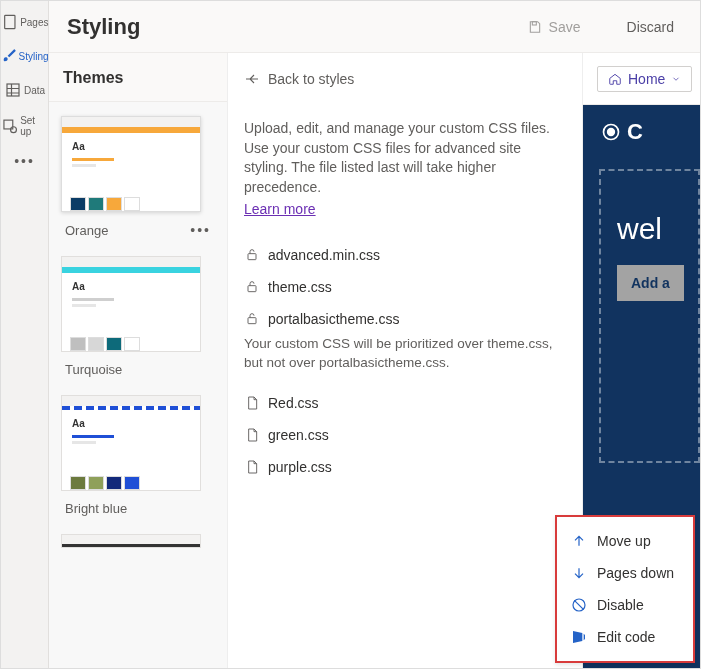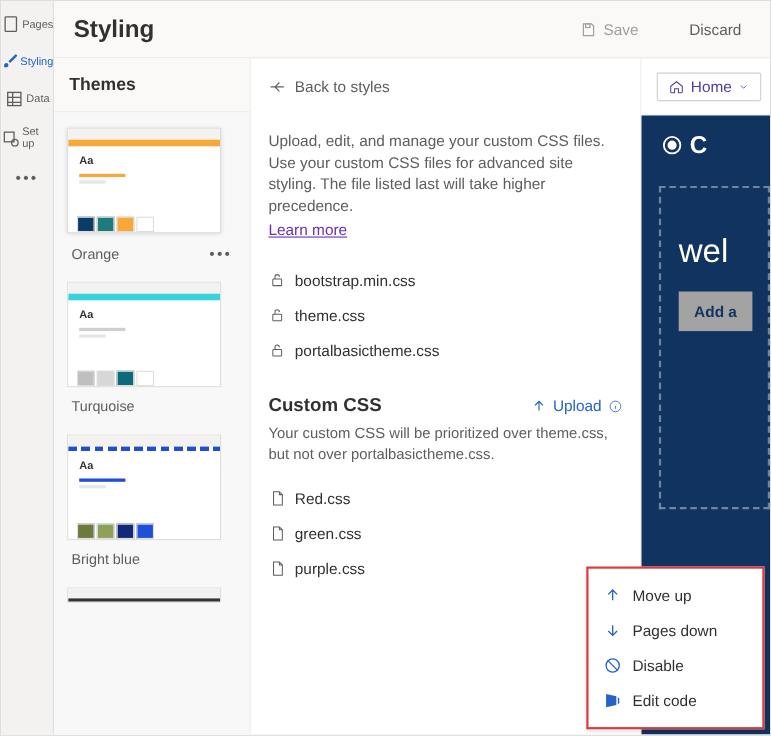--- a/index.html
+++ b/index.html
@@ -60,21 +60,21 @@
   .home-pill { display: flex; align-items: center; gap: 6px; border: 1px solid #d2d0ce; border-radius: 2px; padding: 4px 10px; color: #4b3fa7; font-size: 14px; cursor: pointer; }
   .home-pill svg { width: 14px; height: 14px; }
   .preview-hero { flex: 1; background: #11335f; color: #fff; display: flex; flex-direction: column; }
   .hero-brand { display: flex; align-items: center; gap: 6px; padding: 14px 0 12px 18px; font-size: 22px; font-weight: 600; }
   .hero-brand svg { width: 20px; height: 20px; }
   .hero-inner { border: 2px dashed rgba(255,255,255,.4); margin: 12px 0 0 16px; padding: 40px 0 160px 16px; }
   .hero-inner h2 { font-size: 30px; font-weight: 400; line-height: 1.2; }
   .cta { margin-top: 18px; background: #a3a3a3; color: #11335f; font-weight: 600; display: inline-block; padding: 10px 14px; font-size: 14px; }
 
   
-  .context-menu { position: absolute; right: 6px; bottom: 6px; width: 162px; background: #fff; border: 2px solid #d83b3b; padding: 8px 0; box-shadow: 0 2px 4px rgba(0,0,0,.1); }
+  .context-menu { position: absolute; right: 6px; bottom: 6px; width: 140px; background: #fff; border: 2px solid #d83b3b; padding: 8px 0; box-shadow: 0 2px 4px rgba(0,0,0,.1); }
   .cm-item { display: flex; align-items: center; gap: 10px; padding: 8px 14px; font-size: 14px; color: #323130; cursor: pointer; }
   .cm-item svg { width: 16px; height: 16px; color: #2563c7; }
 </style>
 </head>
 <body>
 
 <div class="rail">
   <div class="rail-item">
     <svg viewBox="0 0 24 24" fill="none" stroke="currentColor" stroke-width="1.6">
         <rect x="5" y="3" width="14" height="18" rx="1"></rect>
@@ -213,51 +213,38 @@
       </div>
       <p class="desc">Upload, edit, and manage your custom CSS files. Use your custom CSS files for advanced site styling. The file listed last will take higher precedence.</p>
       <a class="learn">Learn more</a>
 
       <div id="system-files">
           <div class="file-item">
             <svg viewBox="0 0 24 24" fill="none" stroke="currentColor" stroke-width="1.4">
               <rect x="6" y="10" width="12" height="9" rx="1"></rect>
               <path d="M9 10V7a3 3 0 0 1 6 0"></path>
             </svg>
-            <span>bootstrap.min.css</span>
+            <span>advanced.min.css</span>
           </div>
           <div class="file-item">
             <svg viewBox="0 0 24 24" fill="none" stroke="currentColor" stroke-width="1.4">
               <rect x="6" y="10" width="12" height="9" rx="1"></rect>
               <path d="M9 10V7a3 3 0 0 1 6 0"></path>
             </svg>
             <span>theme.css</span>
           </div>
           <div class="file-item">
             <svg viewBox="0 0 24 24" fill="none" stroke="currentColor" stroke-width="1.4">
               <rect x="6" y="10" width="12" height="9" rx="1"></rect>
               <path d="M9 10V7a3 3 0 0 1 6 0"></path>
             </svg>
             <span>portalbasictheme.css</span>
           </div>
         </div>
 
-      <div class="section-head">
-        <h2>Custom CSS</h2>
-        <div class="upload-link">
-          <svg viewBox="0 0 24 24" fill="none" stroke="currentColor" stroke-width="1.8">
-              <path d="M12 19V5M6 11l6-6 6 6"></path>
-            </svg>
-          <span>Upload</span>
-          <svg viewBox="0 0 24 24" fill="none" stroke="currentColor" stroke-width="1.4" style="width:13px;height:13px;">
-              <circle cx="12" cy="12" r="9"></circle>
-              <path d="M12 8v.01M12 11v5"></path>
-            </svg>
-        </div>
-      </div>
       <p class="section-note">Your custom CSS will be prioritized over theme.css, but not over portalbasictheme.css.</p>
 
       <div id="custom-files">
           <div class="file-item">
             <svg viewBox="0 0 24 24" fill="none" stroke="currentColor" stroke-width="1.4">
               <path d="M7 3h8l4 4v14H7z"></path>
               <path d="M15 3v4h4"></path>
             </svg>
             <span>Red.css</span>
           </div>

